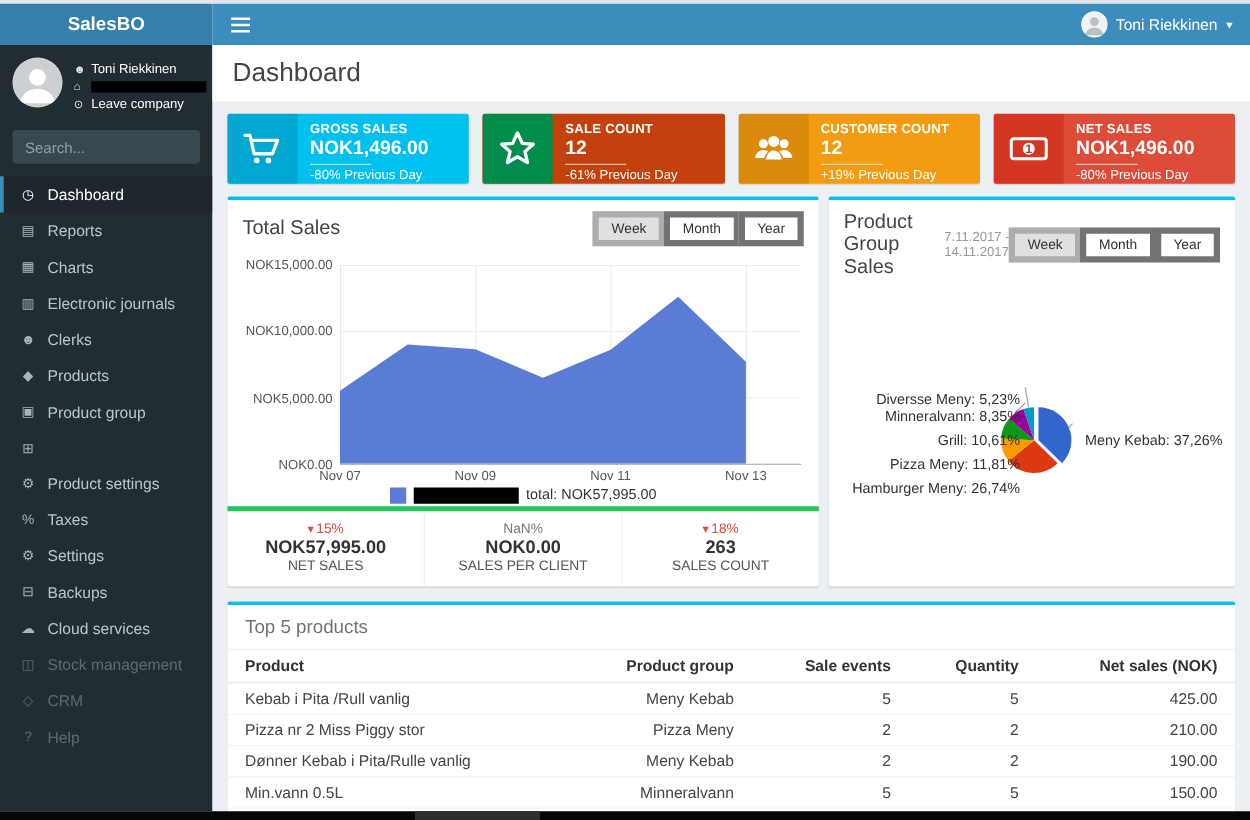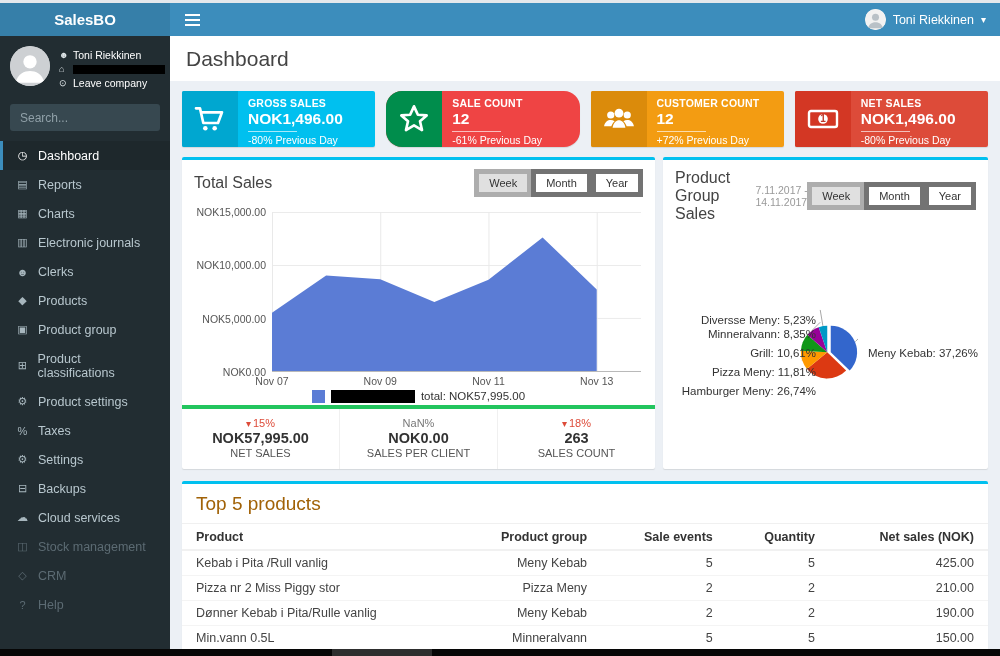--- a/index.html
+++ b/index.html
@@ -105,21 +105,21 @@
 
   
   .pie-wrap { position:relative; flex:1; }
   .pie-wrap svg.pie-svg { position:absolute; inset:0; width:100%; height:100%; }
   .pie-label { position:absolute; font-size:11.5px; color:#333; white-space:nowrap; }
   .pl-right-align { text-align:right; }
 
   
   .box-top5 { margin-top:12px; height:176px; }
   .top5-header { padding:9px 14px 8px 14px; border-bottom:1px solid #f0f0f0; }
-  .top5-title { font-size:19px; color:#a16207; }
+  .top5-title { font-size:15px; color:#737373; }
   .top5-table { width:100%; border-collapse:collapse; }
   .top5-table th { font-size:12.5px; color:#333; text-align:left; padding:6px 14px 5px 14px;
     border-bottom:2px solid #f1f1f1; font-weight:bold; }
   .top5-table td { font-size:12.5px; color:#444; padding:5px 14px; border-bottom:1px solid #f4f4f4; }
   .top5-table .num { text-align:right; }
   .top5-table th.num { text-align:right; }
 
   
   .bottombar { position:absolute; left:0; bottom:0; width:1000px; height:7px; background:#060606; }
   .bb-seg { position:absolute; left:332px; top:0; width:100px; height:7px; background:#2e2e2e; }
@@ -211,21 +211,20 @@
         <li>
             <span class="mi">◆</span>
             <span>Products</span>
           </li>
         <li>
             <span class="mi">▣</span>
             <span>Product group</span>
           </li>
         <li>
             <span class="mi">⊞</span>
-            <span>Product classifications</span>
           </li>
         <li>
             <span class="mi">⚙</span>
             <span>Product settings</span>
           </li>
         <li>
             <span class="mi">%</span>
             <span>Taxes</span>
           </li>
         <li>
@@ -271,21 +270,21 @@
                   <circle cx="15.5" cy="19" r="1.7" fill="#fff" stroke="none"></circle>
                 </svg>
             </div>
             <div class="kpi-body">
               <div class="kpi-label">GROSS SALES</div>
               <div class="kpi-value">NOK1,496.00</div>
               <div class="kpi-div"></div>
               <div class="kpi-change">-80% Previous Day</div>
             </div>
           </div>
-          <div class="kpi" style="background: #ef4444; border-radius: 16px;">
+          <div class="kpi" style="background: #c2410c;">
             <div class="kpi-icon-box" style="background: rgb(0, 141, 76);">
               <svg viewBox="0 0 24 24" fill="none" stroke="#fff" stroke-width="2" stroke-linejoin="round">
                   <polygon points="12,2.5 14.9,8.8 21.5,9.3 16.5,13.7 18,20.3 12,16.8 6,20.3 7.5,13.7 2.5,9.3 9.1,8.8"></polygon>
                 </svg>
             </div>
             <div class="kpi-body">
               <div class="kpi-label">SALE COUNT</div>
               <div class="kpi-value">12</div>
               <div class="kpi-div"></div>
               <div class="kpi-change">-61% Previous Day</div>
@@ -299,21 +298,21 @@
                   <circle cx="12" cy="7.6" r="3.3"></circle>
                   <path d="M.8 17.5c.5-3.4 2.8-4.8 5-4.8 1 0 2 .3 2.9.9-1.4 1.2-2.2 2.9-2.4 3.9z"></path>
                   <path d="M23.2 17.5c-.5-3.4-2.8-4.8-5-4.8-1 0-2 .3-2.9.9 1.4 1.2 2.2 2.9 2.4 3.9z"></path>
                   <path d="M7.2 18.5c.6-4 2.9-5.5 4.8-5.5s4.2 1.5 4.8 5.5z"></path>
                 </svg>
             </div>
             <div class="kpi-body">
               <div class="kpi-label">CUSTOMER COUNT</div>
               <div class="kpi-value">12</div>
               <div class="kpi-div"></div>
-              <div class="kpi-change">+72% Previous Day</div>
+              <div class="kpi-change">+19% Previous Day</div>
             </div>
           </div>
           <div class="kpi" style="background: rgb(221, 75, 57);">
             <div class="kpi-icon-box" style="background: rgb(211, 55, 36);">
               <svg viewBox="0 0 24 24" fill="none" stroke="#fff" stroke-width="1.8">
                   <rect x="1.5" y="6" width="21" height="12" rx="1.5"></rect>
                   <circle cx="12" cy="12" r="3.6" fill="#fff" stroke="none"></circle>
                   <text x="12" y="14.6" text-anchor="middle" font-size="7.5" font-weight="bold" fill="#c0392b" stroke="none">1</text>
                 </svg>
             </div>

